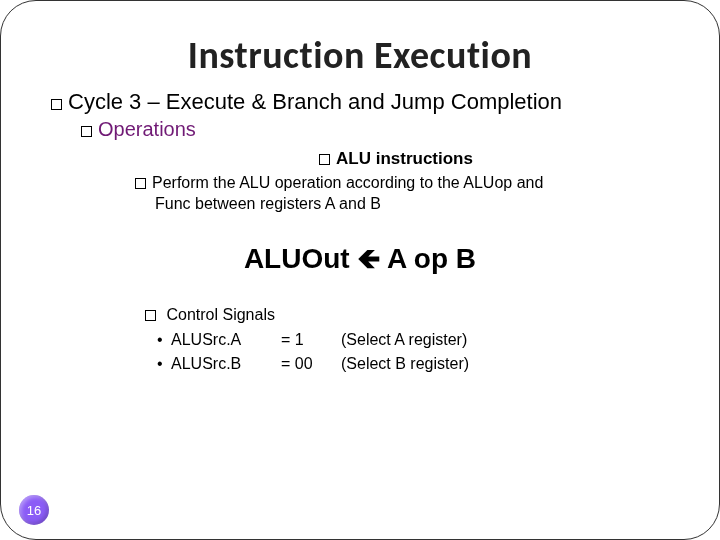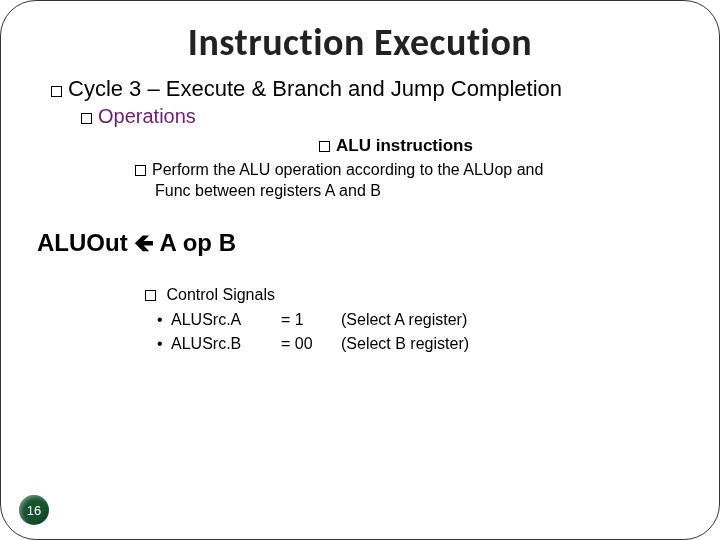--- a/index.html
+++ b/index.html
@@ -12,51 +12,52 @@
     padding: 18px 36px 20px 36px;
   }
   .title {
     font-size: 38px;
     font-weight: 700;
     text-align: center;
     font-family: "Segoe UI", "Calibri", Arial, sans-serif;
     letter-spacing: 0.5px;
     margin-bottom: 10px;
     color: #222;
+    margin-top: 13px;
   }
   .l1 { margin-left: 14px; font-size: 22px; color: #000; line-height: 1.3; }
   .l1 b { font-weight: 400; margin-top: 34px; }
   .l2 { margin-left: 44px; font-size: 20px; color: #701a75; margin-top: 0; line-height: 1.25; }
   .l3 { margin-left: 72px; font-size: 17px; color: #000; margin-top: 6px; line-height: 1.25; text-align: center; }
   .l4 { margin-left: 98px; font-size: 16px; color: #000; margin-top: 4px; line-height: 1.3; }
   .l4-indent { margin-left: 118px; font-size: 16px; color: #000; line-height: 1.3; }
   .expr {
-    text-align: left;
-    font-size: 24px;
+    text-align: center;
+    font-size: 28px;
     font-weight: 700;
     color: #000;
     margin: 24px 0 20px 0;
   }
   .arrow { font-weight: 700; }
   .signals-wrap { margin-left: 98px; }
   .signals-head { font-size: 16px; margin-bottom: 4px; padding-left: 10px; }
   .sq { display: inline-block; width: 11px; height: 11px; border: 1.5px solid #000; margin-right: 6px; vertical-align: -1px; }
   .sig-row { display: flex; font-size: 16px; line-height: 1.5; margin-left: 22px; }
   .dot { width: 14px; flex: 0 0 14px; }
   .dot::before { content: "•"; }
   .col-name { width: 110px; flex: 0 0 110px; }
   .col-val  { width: 60px;  flex: 0 0 60px; }
   .col-desc { flex: 1 1 auto; }
   .pagenum {
     position: absolute;
     left: 18px;
     bottom: 14px;
     width: 30px; height: 30px;
     border-radius: 50%;
-    background: #14532d;
+    background: #8b5cf6;
     color: #fff;
     font-size: 13px;
     display: flex; align-items: center; justify-content: center;
     box-shadow: inset -2px -2px 4px rgba(0,0,0,.2), inset 2px 2px 4px rgba(255,255,255,.4);
   }
 </style>
 </head>
 <body>
 
 <div class="slide">

